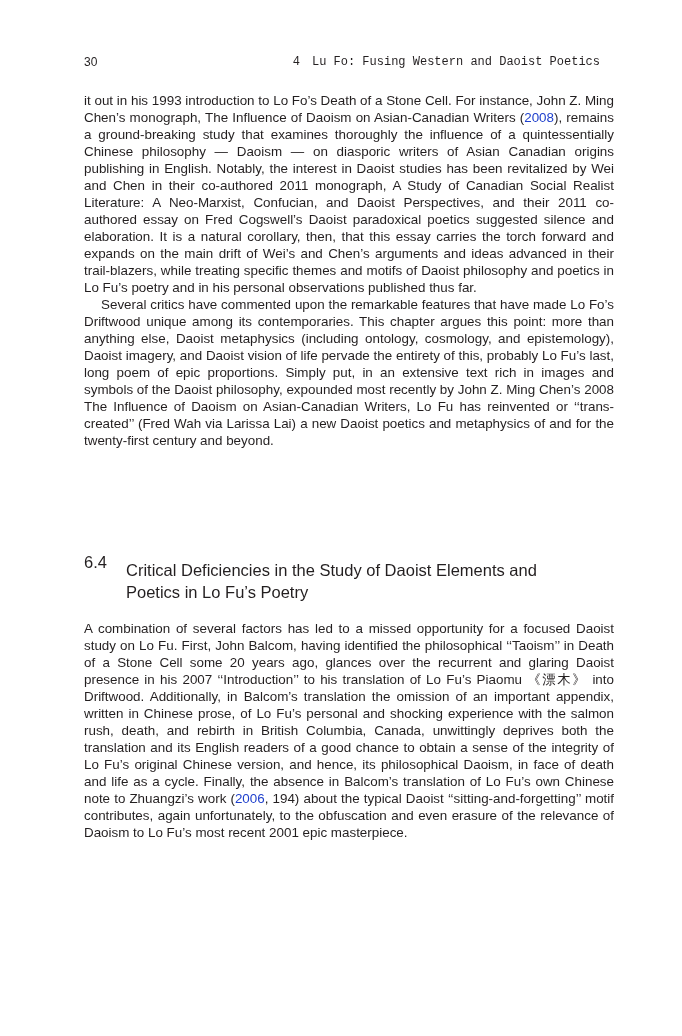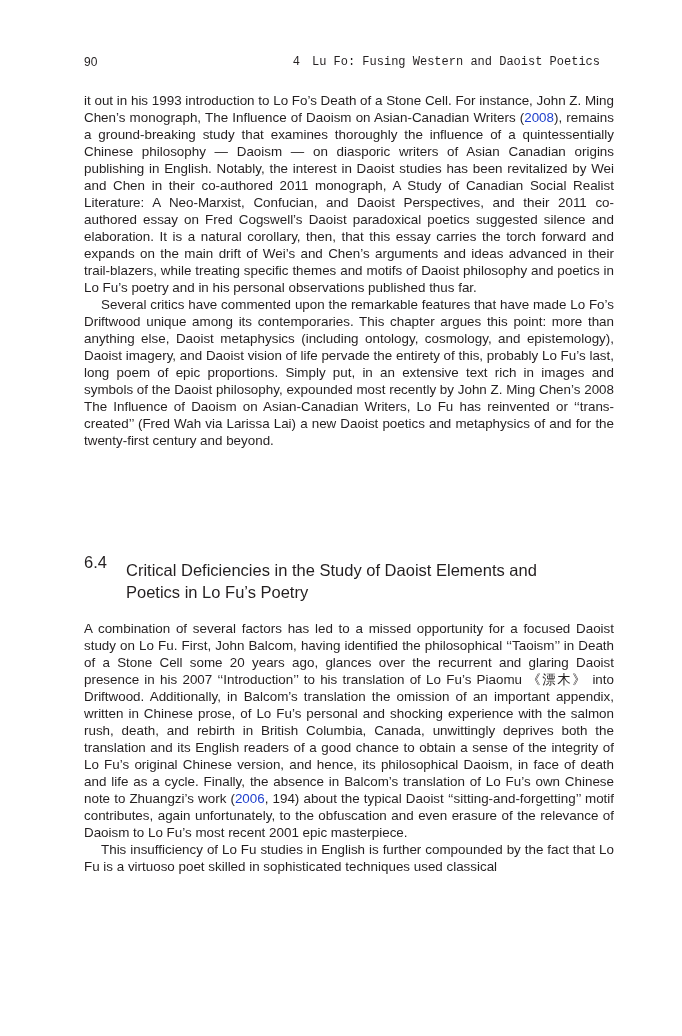--- a/index.html
+++ b/index.html
@@ -18,33 +18,32 @@
   .heading .num { position: absolute; left: 0; top: 0; }
   .heading .title { position: absolute; left: 42px; top: 8px; width: 440px; }
   .block2 { top: 620px; }
   .link { color: #1e3fcc; }
 </style>
 </head>
 <body>
 
 <div class="page">
   <div class="header">
-    <span class="folio">90</span>
+    <span class="folio">30</span>
     <span class="running">
       <span class="chapnum">4</span><span>Lu Fo: Fusing Western and Daoist Poetics</span>
     </span>
   </div>
 
   <div class="body block1">
     <p><span>it out in his 1993 introduction to Lo Fo’s Death of a Stone Cell. For instance, John Z. Ming Chen’s monograph, The Influence of Daoism on Asian-Canadian Writers (</span><span class="link">2008</span><span>), remains a ground-breaking study that examines thoroughly the influence of a quintessentially Chinese philosophy — Daoism — on diasporic writers of Asian Canadian origins publishing in English. Notably, the interest in Daoist studies has been revitalized by Wei and Chen in their co-authored 2011 monograph, A Study of Canadian Social Realist Literature: A Neo-Marxist, Confucian, and Daoist Perspectives, and their 2011 co-authored essay on Fred Cogswell’s Daoist paradoxical poetics suggested silence and elaboration. It is a natural corollary, then, that this essay carries the torch forward and expands on the main drift of Wei’s and Chen’s arguments and ideas advanced in their trail-blazers, while treating specific themes and motifs of Daoist philosophy and poetics in Lo Fu’s poetry and in his personal observations published thus far.</span></p>
     <p class="indent">Several critics have commented upon the remarkable features that have made Lo Fo’s Driftwood unique among its contemporaries. This chapter argues this point: more than anything else, Daoist metaphysics (including ontology, cosmology, and epistemology), Daoist imagery, and Daoist vision of life pervade the entirety of this, probably Lo Fu’s last, long poem of epic proportions. Simply put, in an extensive text rich in images and symbols of the Daoist philosophy, expounded most recently by John Z. Ming Chen’s 2008 The Influence of Daoism on Asian-Canadian Writers, Lo Fu has reinvented or ‘‘trans-created’’ (Fred Wah via Larissa Lai) a new Daoist poetics and metaphysics of and for the twenty-first century and beyond.</p>
   </div>
 
   <div class="heading">
     <span class="num">6.4</span>
     <span class="title">Critical Deficiencies in the Study of Daoist Elements and Poetics in Lo Fu’s Poetry</span>
   </div>
 
   <div class="body block2">
     <p><span>A combination of several factors has led to a missed opportunity for a focused Daoist study on Lo Fu. First, John Balcom, having identified the philosophical ‘‘Taoism’’ in Death of a Stone Cell some 20 years ago, glances over the recurrent and glaring Daoist presence in his 2007 ‘‘Introduction’’ to his translation of Lo Fu’s Piaomu 《漂木》 into Driftwood. Additionally, in Balcom’s translation the omission of an important appendix, written in Chinese prose, of Lo Fu’s personal and shocking experience with the salmon rush, death, and rebirth in British Columbia, Canada, unwittingly deprives both the translation and its English readers of a good chance to obtain a sense of the integrity of Lo Fu’s original Chinese version, and hence, its philosophical Daoism, in face of death and life as a cycle. Finally, the absence in Balcom’s translation of Lo Fu’s own Chinese note to Zhuangzi’s work (</span><span class="link">2006</span><span>, 194) about the typical Daoist ‘‘sitting-and-forgetting’’ motif contributes, again unfortunately, to the obfuscation and even erasure of the relevance of Daoism to Lo Fu’s most recent 2001 epic masterpiece.</span></p>
-    <p class="indent">This insufficiency of Lo Fu studies in English is further compounded by the fact that Lo Fu is a virtuoso poet skilled in sophisticated techniques used classical</p>
   </div>
 </div>
 
 </body></html>

